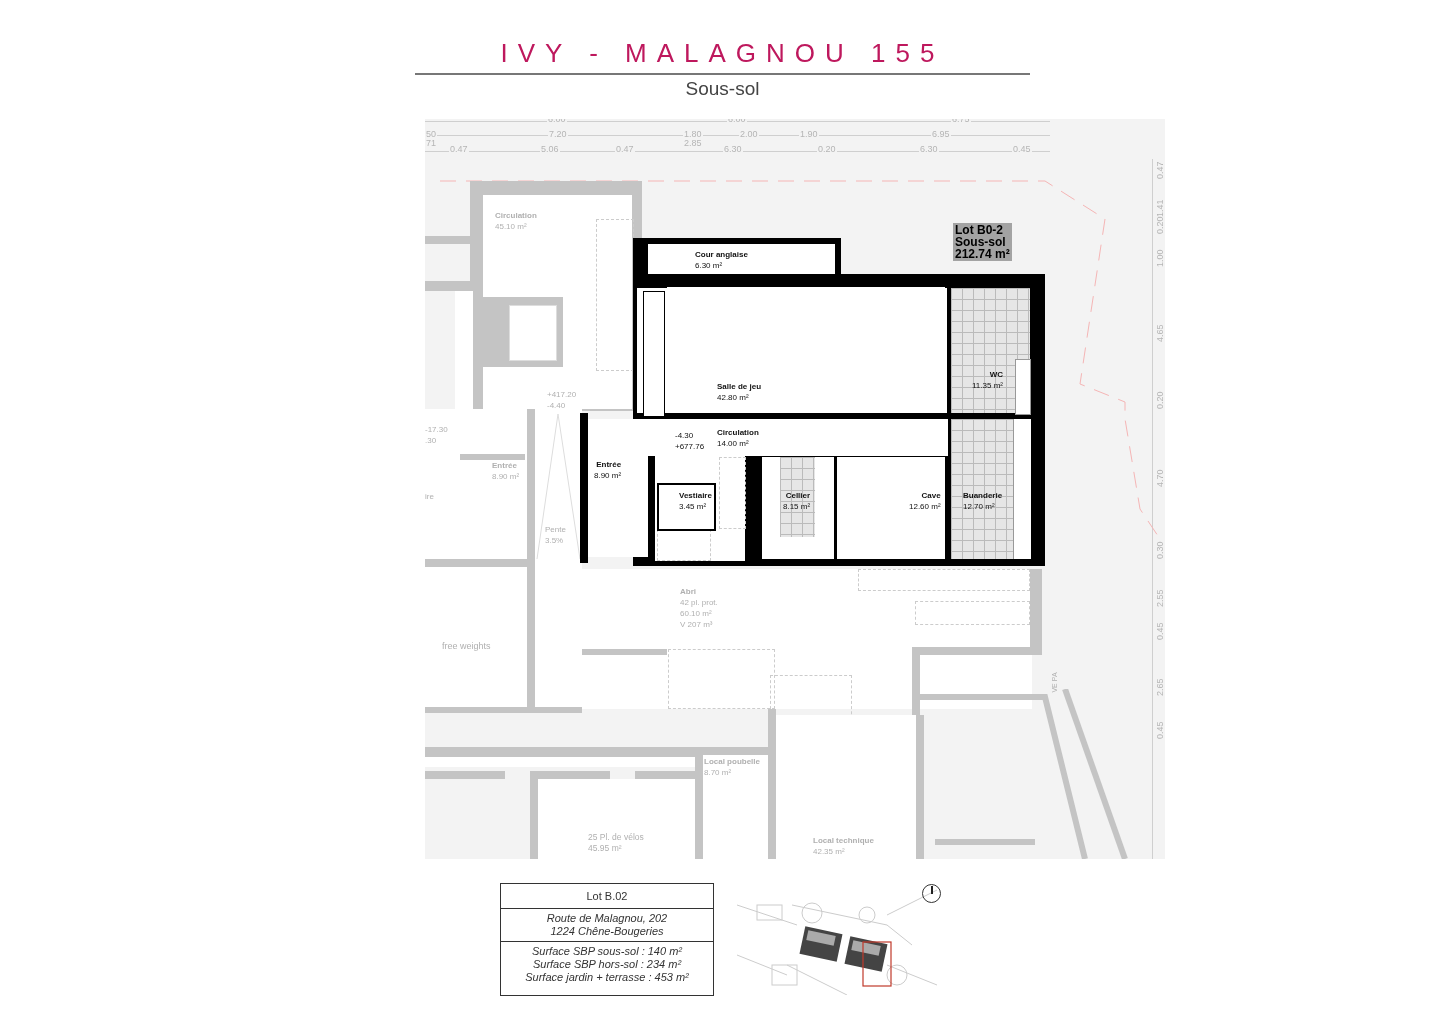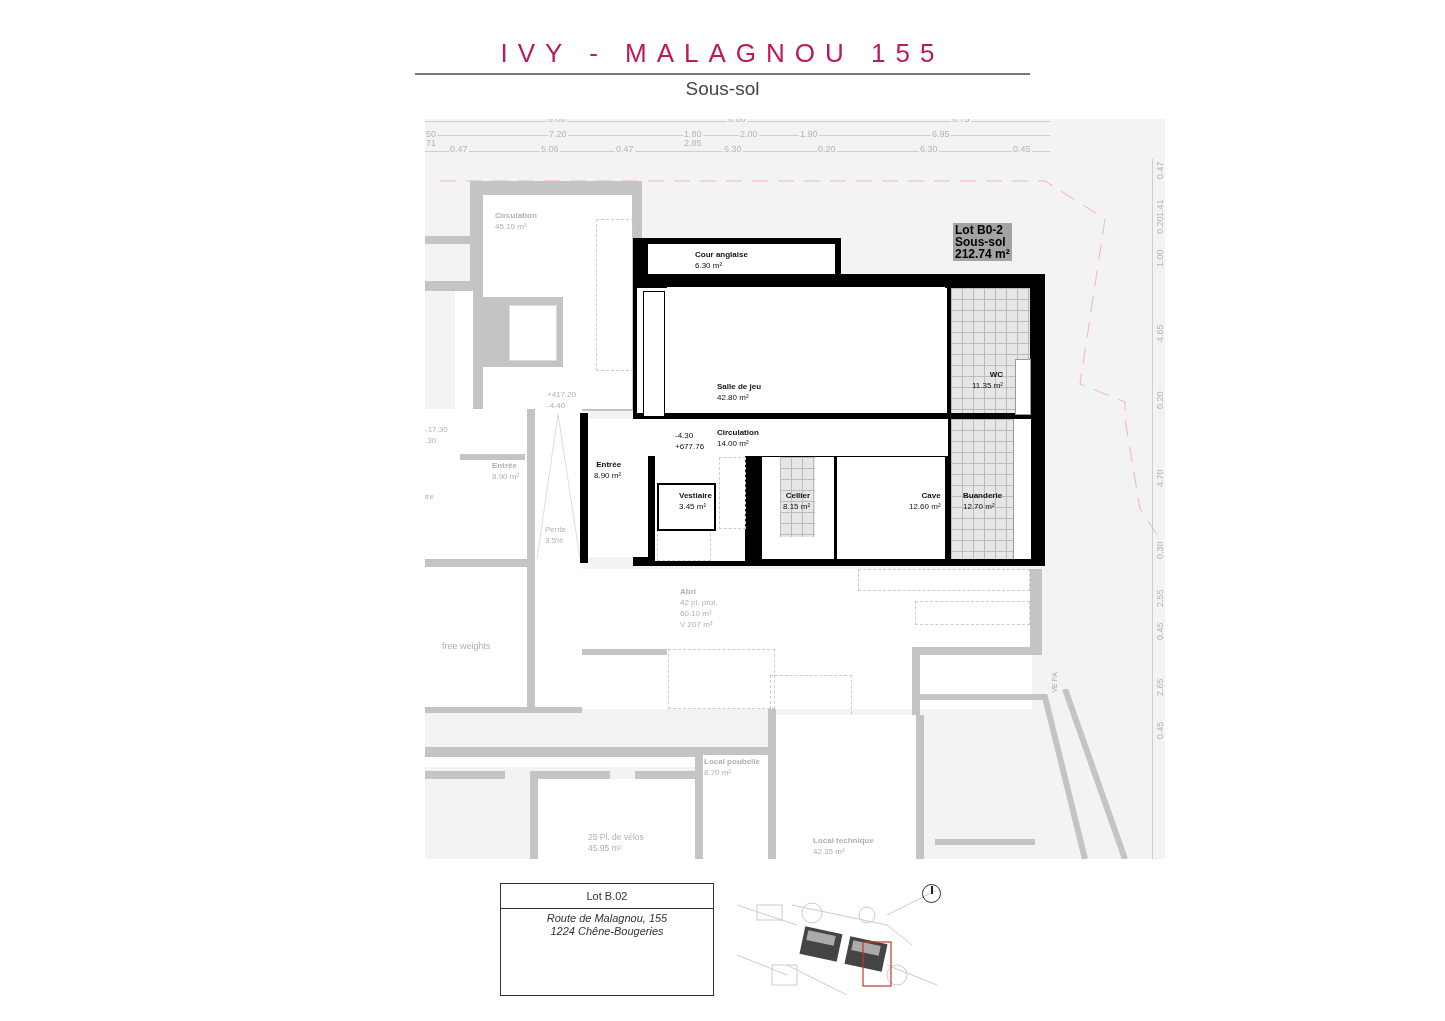--- a/index.html
+++ b/index.html
@@ -189,22 +189,27 @@
   <div id="lot-label">
     <div>Lot B0-2</div>
     <div>Sous-sol</div>
     <div>212.74 m²</div>
   </div>
 </div>
 
 <div id="info-box" class="abs">
   <div class="row" style="height:24px;line-height:24px;">Lot B.02</div>
   <div class="row" style="padding:3px 0;font-style:italic;line-height:13px;">
-    <div>Route de Malagnou, 155</div>
+    <div>Route de Malagnou, 202</div>
     <div>1224 Chêne-Bougeries</div>
+  </div>
+  <div class="row" style="padding:3px 0;font-style:italic;line-height:13px;">
+    <div>Surface SBP sous-sol : 140 m²</div>
+    <div>Surface SBP hors-sol : 234 m²</div>
+    <div>Surface jardin + terrasse : 453 m²</div>
   </div>
 </div>
 
 <div id="map-thumb" class="abs">
   <svg width="200" height="110">
     <g stroke="#ccc" fill="none" stroke-width="1">
       <line x1="0" y1="20" x2="60" y2="40"></line>
         <line x1="0" y1="70" x2="50" y2="90"></line>
       <polyline points="55,20 150,40 175,60"></polyline>
         <polyline points="50,80 110,110"></polyline>

